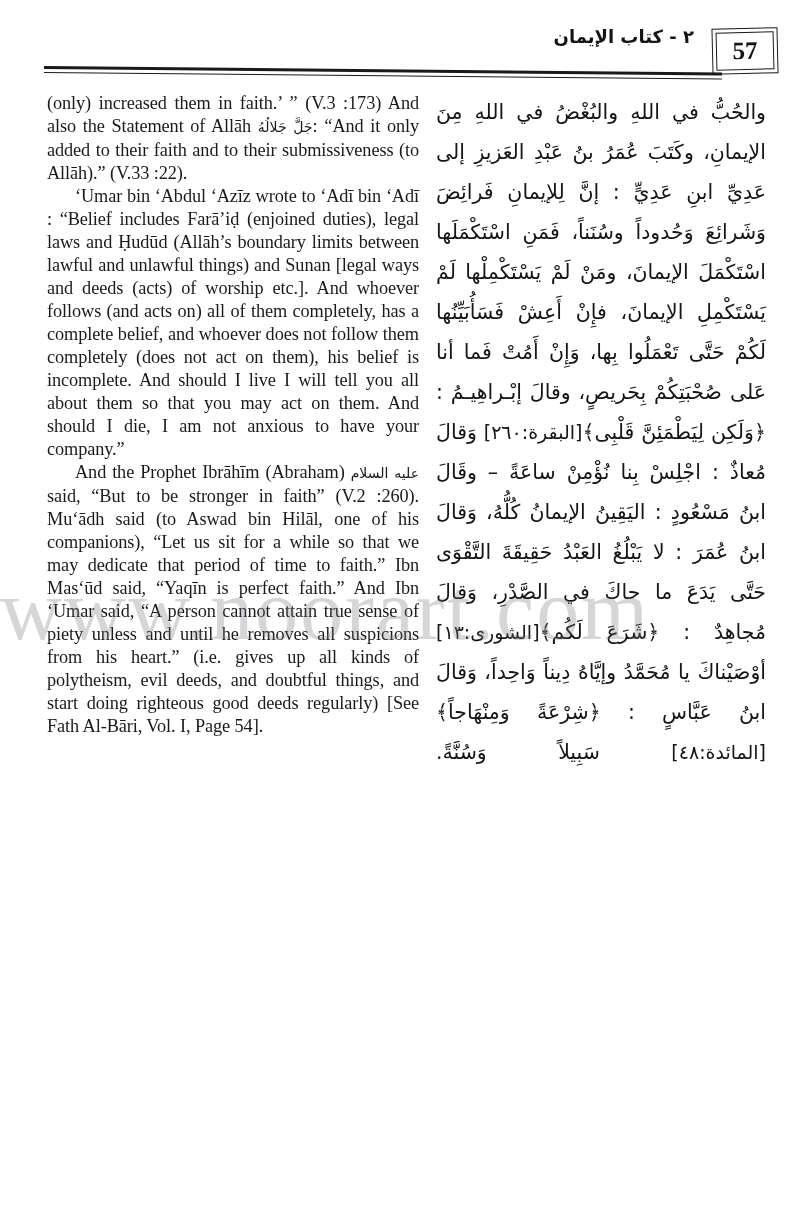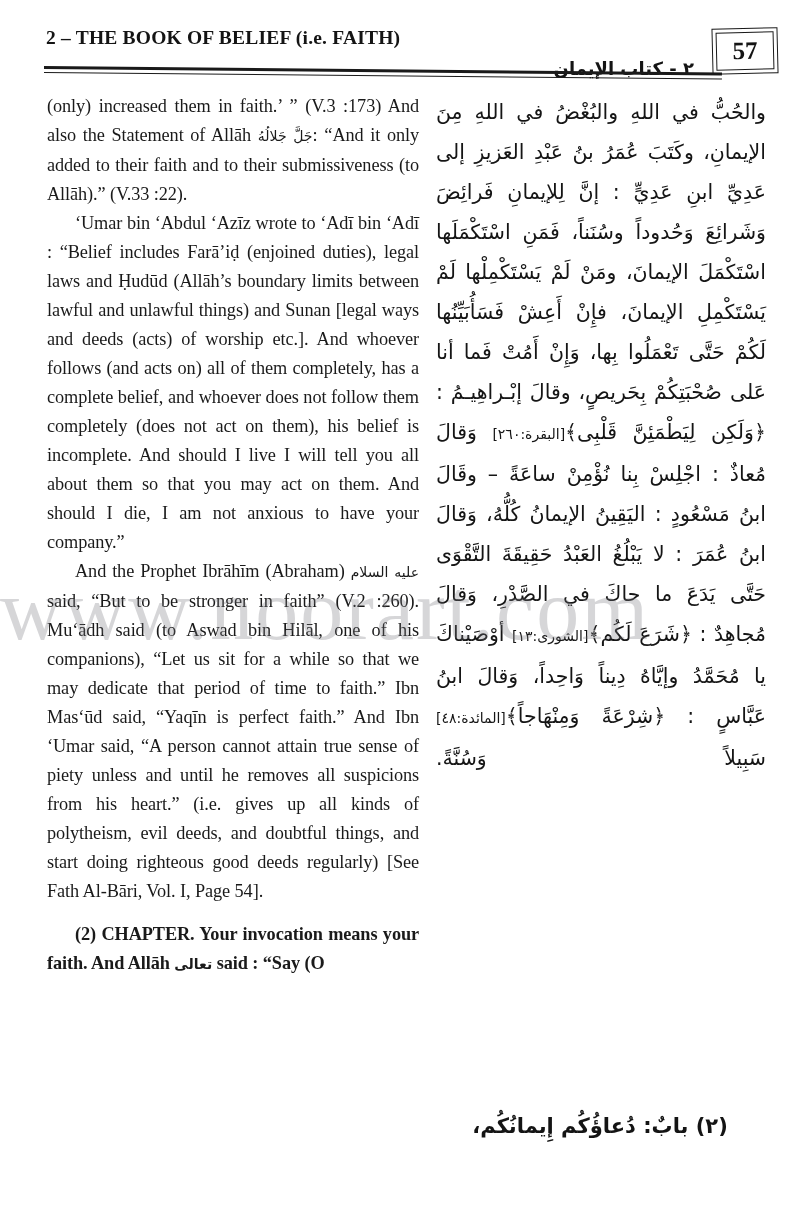--- a/index.html
+++ b/index.html
@@ -40,21 +40,20 @@
   .header-title-ar {
     position: absolute;
     right: 106px;
     top: 26px;
     direction: rtl;
     font-family: "DejaVu Sans", "Liberation Sans", sans-serif;
     font-weight: bold;
     font-size: 18px;
     white-space: nowrap;
     color: #141414;
-    margin-top: 32px;
   }
   .page-number-box {
     position: absolute;
     right: 22px;
     top: 28px;
     width: 66px;
     height: 46px;
     transform: rotate(-1.4deg);
   }
   .page-number-box .outer {
@@ -112,21 +111,21 @@
     width: 800px;
     height: 1110px;
   }
   .col-en {
     position: absolute;
     left: 47px;
     top: 0;
     width: 372px;
     text-align: justify;
     font-size: 18.3px;
-    line-height: 29px;
+    line-height: 23px;
     letter-spacing: -0.1px;
   }
   .col-en p {
     margin: 0;
   }
   .col-en p.indent {
     text-indent: 28px;
   }
   .col-en p.chapter {
     font-weight: bold;
@@ -163,21 +162,21 @@
     line-height: 40px;
     color: #151515;
   }
   .col-ar p {
     margin: 0;
   }
   .col-ar .ayah {
     font-weight: normal;
   }
   .col-ar .ref {
-    font-size: 14px;
+    font-size: 19px;
   }
   .ar-chapter {
     position: absolute;
     right: 40px;
     top: 1022px;
     width: 320px;
     direction: rtl;
     text-align: center;
     font-family: "DejaVu Sans", "Liberation Sans", sans-serif;
     font-weight: bold;
@@ -200,44 +199,41 @@
     white-space: nowrap;
     user-select: none;
   }
 </style>
 </head>
 <body>
 
 <div class="page">
 
   <div class="header">
-    <div class="header-title-en">2 – THE BOOK OF BELIEF (i.e. FAITH)</div>
     <div class="header-title-ar">٢ - كتاب الإيمان</div>
     <div class="page-number-box">
       <div class="outer"></div>
       <div class="inner"></div>
       <div class="num">57</div>
     </div>
     <div class="header-rule">
       <div class="r1"></div>
       <div class="r2"></div>
     </div>
   </div>
 
   <div class="columns">
 
     <div class="col-en" id="english-column">
         <p class=""><span>(only) increased them in faith.’ ” (V.3 :173) And also the Statement of Allāh </span><span class="arb-inline">جَلَّ جَلالُهُ</span><span>: “And it only added to their faith and to their submissiveness (to Allāh).” (V.33 :22).</span></p>
         <p class="indent"><span>‘Umar bin ‘Abdul ‘Azīz wrote to ‘Adī bin ‘Adī : “Belief includes </span><span class="it">Farā’iḍ</span><span> (enjoined duties), legal laws and </span><span class="it">Ḥudūd</span><span> (Allāh’s boundary limits between lawful and unlawful things) and </span><span class="it">Sunan</span><span> [legal ways and deeds (acts) of worship etc.]. And whoever follows (and acts on) all of them completely, has a complete belief, and whoever does not follow them completely (does not act on them), his belief is incomplete. And should I live I will tell you all about them so that you may act on them. And should I die, I am not anxious to have your company.”</span></p>
         <p class="indent"><span>And the Prophet Ibrāhīm (Abraham) </span><span class="arb-inline">عليه السلام</span><span> said, “But to be stronger in faith” (V.2 :260). Mu‘ādh said (to Aswad bin Hilāl, one of his companions), “Let us sit for a while so that we may dedicate that period of time to faith.” Ibn Mas‘ūd said, “</span><span class="it">Yaqīn</span><span> is perfect faith.” And Ibn ‘Umar said, “A person cannot attain true sense of piety unless and until he removes all suspicions from his heart.” (i.e. gives up all kinds of polytheism, evil deeds, and doubtful things, and start doing righteous good deeds regularly) [See </span><span class="it">Fath Al-Bāri,</span><span> Vol. I, Page 54].</span></p>
-        <p class="indent chapter"><span>(2) CHAPTER. Your invocation means your faith. And Allāh </span><span class="arb-inline wide">تعالى</span><span> said : “Say (O</span></p>
       </div>
 
     <div class="col-ar" id="arabic-column">
         <p><span>والحُبُّ في اللهِ والبُغْضُ في اللهِ مِنَ الإيمانِ، وكَتَبَ عُمَرُ بنُ عَبْدِ العَزيزِ إلى عَدِيِّ ابنِ عَدِيٍّ : إنَّ لِلإيمانِ فَرائِضَ وَشَرائِعَ وَحُدوداً وسُنَناً، فَمَنِ اسْتَكْمَلَها اسْتَكْمَلَ الإيمانَ، ومَنْ لَمْ يَسْتَكْمِلْها لَمْ يَسْتَكْمِلِ الإيمانَ، فإِنْ أَعِشْ فَسَأُبَيِّنُها لَكُمْ حَتَّى تَعْمَلُوا بِها، وَإِنْ أَمُتْ فَما أنا عَلى صُحْبَتِكُمْ بِحَريصٍ، وقالَ إبْـراهِيـمُ : </span><span class="ayah">﴿وَلَكِن لِيَطْمَئِنَّ قَلْبِى﴾</span><span class="ref">[البقرة:٢٦٠]</span><span> وَقالَ مُعاذٌ : اجْلِسْ بِنا نُؤْمِنْ ساعَةً – وقَالَ ابنُ مَسْعُودٍ : اليَقِينُ الإيمانُ كُلُّهُ، وَقالَ ابنُ عُمَرَ : لا يَبْلُغُ العَبْدُ حَقِيقَةَ التَّقْوَى حَتَّى يَدَعَ ما حاكَ في الصَّدْرِ، وَقالَ مُجاهِدٌ : </span><span class="ayah">﴿شَرَعَ لَكُم﴾</span><span class="ref">[الشورى:١٣]</span><span> أوْصَيْناكَ يا مُحَمَّدُ وإيَّاهُ دِيناً وَاحِداً، وَقالَ ابنُ عَبَّاسٍ : </span><span class="ayah">﴿شِرْعَةً وَمِنْهَاجاً﴾</span><span class="ref">[المائدة:٤٨]</span><span> سَبِيلاً وَسُنَّةً.</span></p>
       </div>
 
-    <div class="ar-chapter" id="arabic-chapter">(٢) بابٌ: دُعاؤُكُم إِيمانُكُم،</div>
   </div>
 
   <div class="watermark">www.noorart.com</div>
 
 </div>
 
 </body></html>

